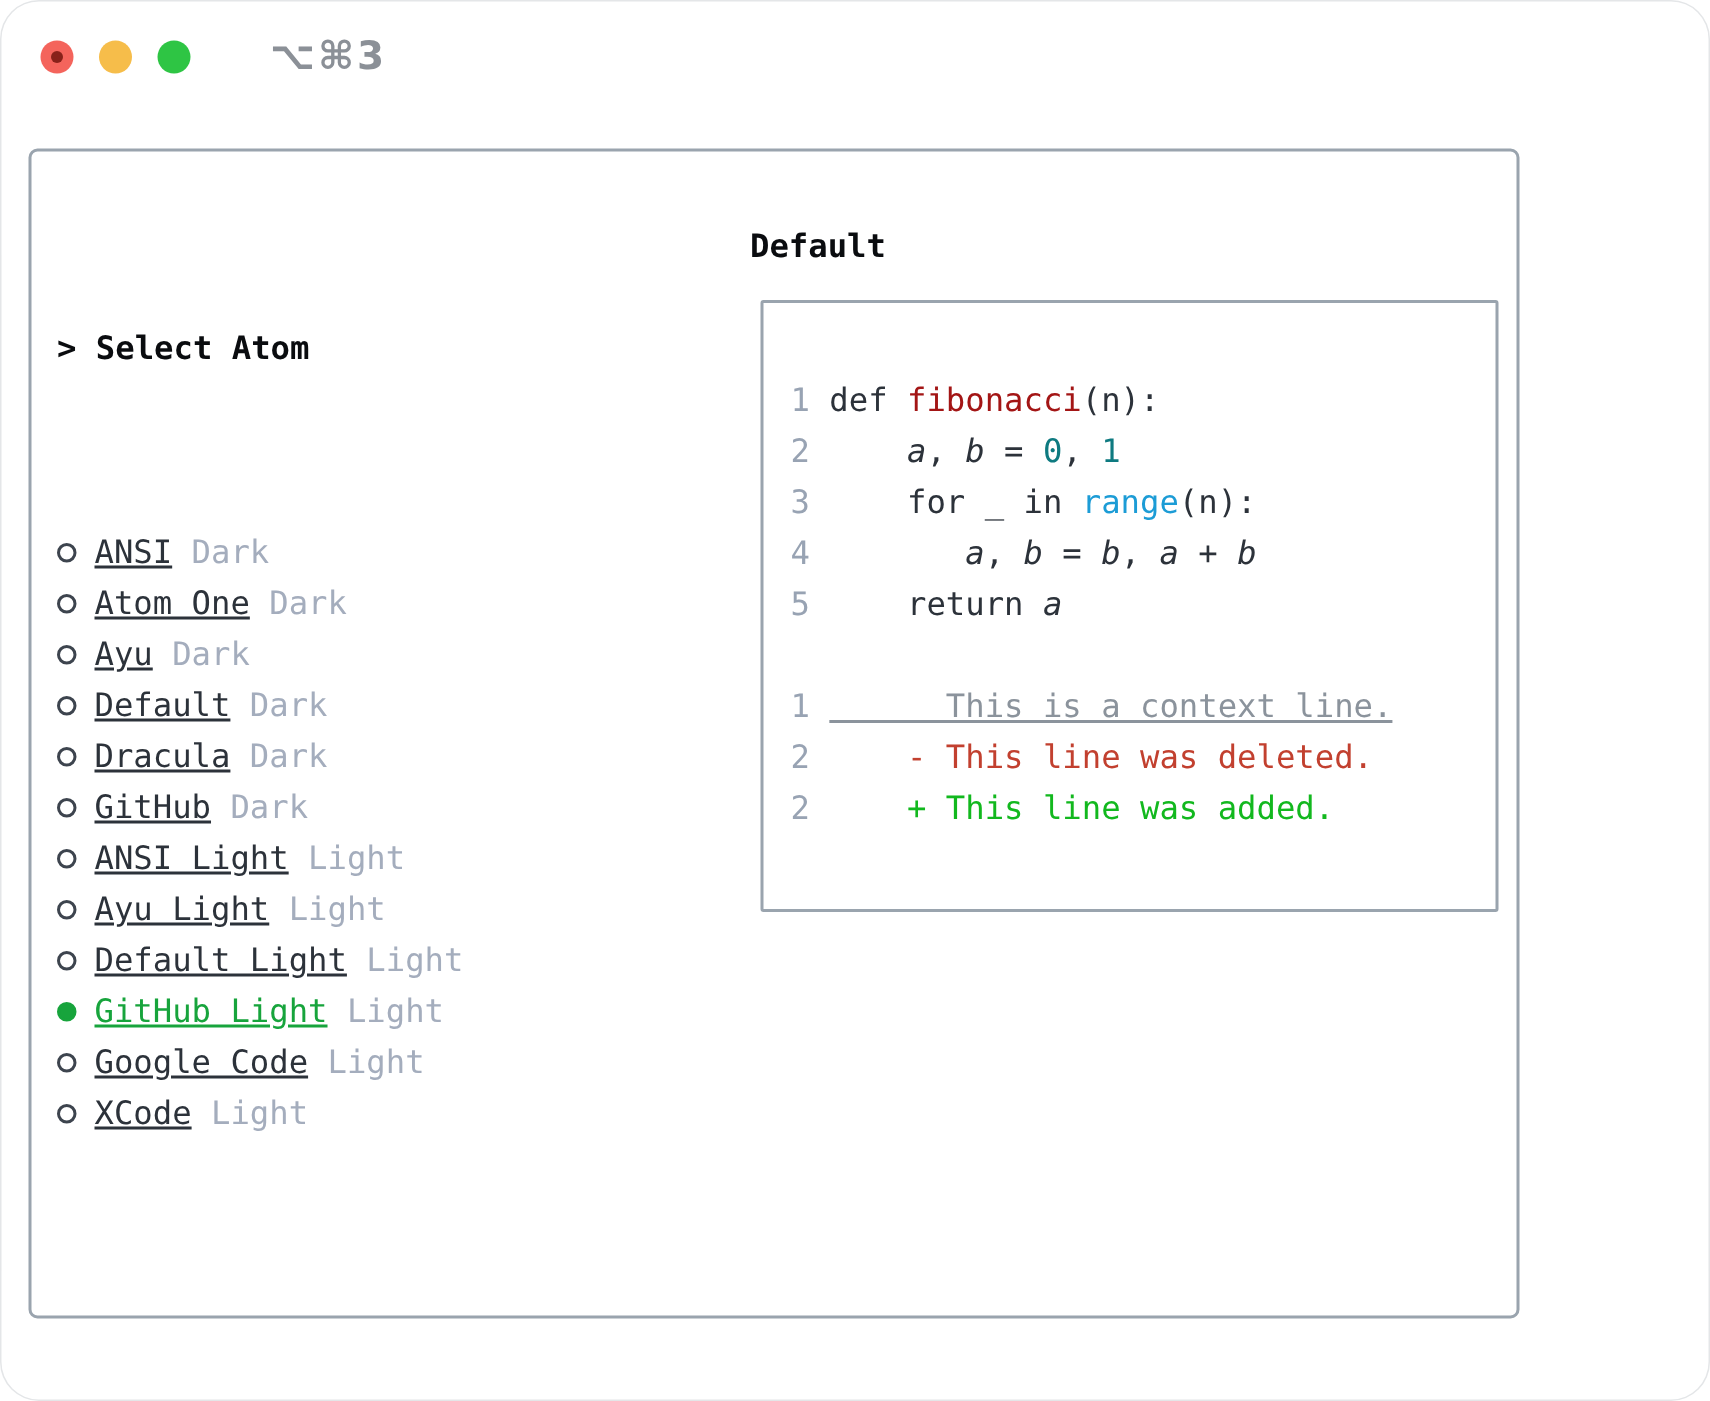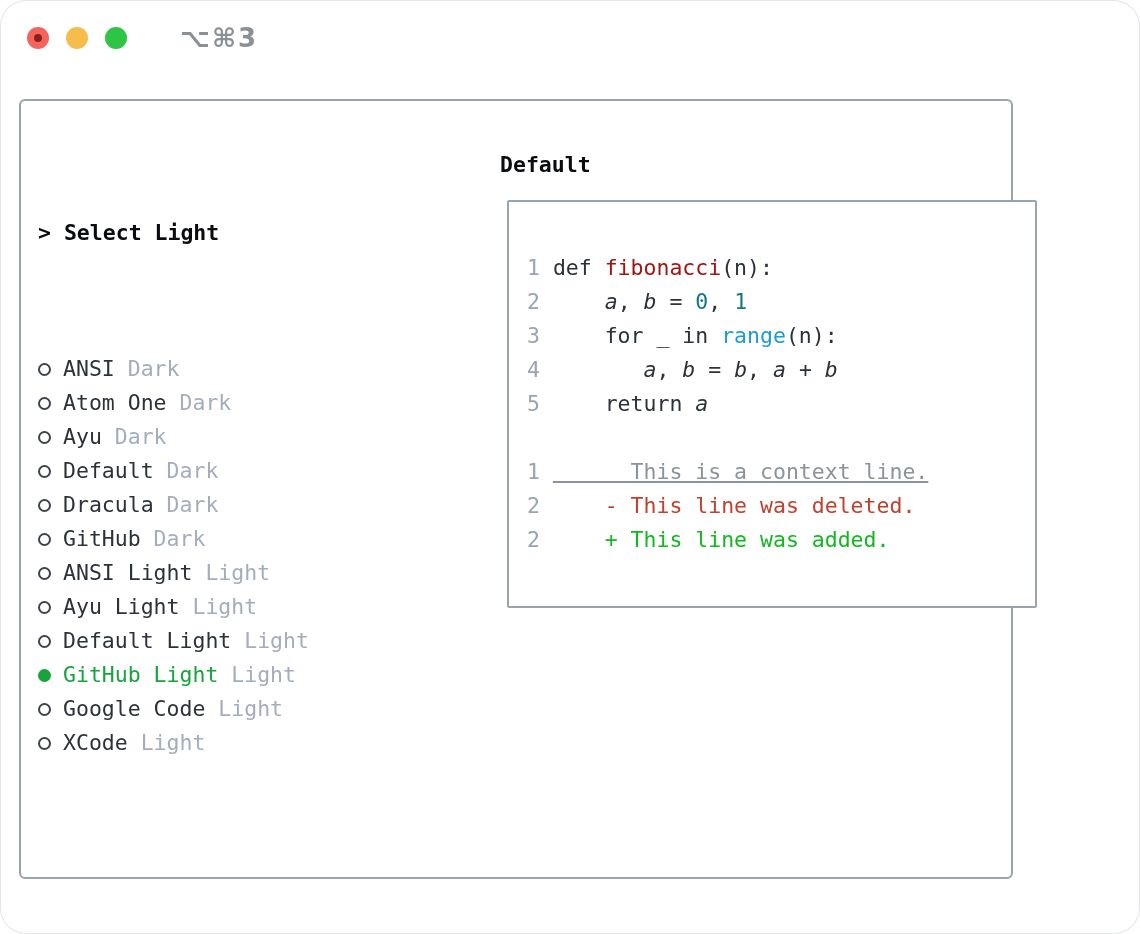--- a/index.html
+++ b/index.html
@@ -43,30 +43,30 @@
   .row{min-height:34px;}
   .hdr{font-weight:bold;color:#0a0c0f;}
   .hdr .prompt{font-weight:bold;color:#0a0c0f;}
   .spacer{height:34px;}
   .radio{
     display:inline-block;width:13px;height:13px;border-radius:50%;
     border:2px solid #3d444e;box-sizing:border-box;margin-right:12px;
     vertical-align:0px;background:transparent;
   }
   .radio.sel{background:var(--green);border-color:var(--green);}
-  .tname{color:var(--text);}
+  .tname{color:var(--text);text-decoration:underline;}
   .tname.sel{color:var(--green);margin-top:20px;}
   .tvariant{color:var(--muted);}
   
   .preview-label{
     position:absolute;left:479px;top:47px;font-weight:bold;font-size:21.5px;
     line-height:34px;color:#0a0c0f;
   }
   .preview-box{
-    position:absolute;left:486px;top:99px;width:530px;height:408px;
+    position:absolute;left:486px;top:99px;width:492px;height:408px;
     border:2px solid #9aa4ae;border-radius:2px;box-sizing:border-box;background:#fff;
   }
   .code{
     position:absolute;left:18px;top:49px;right:0;
     font-size:21.5px;line-height:34px;white-space:pre;
   }
   .code-line{min-height:34px;}
   .lnum{color:#98a3b3;}
   .seg-code{color:var(--text);}
   .seg-func{color:var(--func);}
@@ -86,21 +86,21 @@
     <span class="light light-close"></span>
     <span class="light light-min"></span>
     <span class="light light-zoom"></span>
     <span class="win-title">⌥⌘3</span>
   </div>
 
   <div class="panel">
     <div class="panel-inner">
 
       <div class="left-col">
-        <div class="row hdr"><span class="prompt">&gt;</span><span> </span><span>Select Light</span></div>
+        <div class="row hdr"><span class="prompt">&gt;</span><span> </span><span>Select Atom</span></div>
 
         <div id="theme-list"><div class="row"><span class="radio"></span><span class="tname">ANSI</span><span class="tvariant"> Dark</span></div><div class="row"><span class="radio"></span><span class="tname">Atom One</span><span class="tvariant"> Dark</span></div><div class="row"><span class="radio"></span><span class="tname">Ayu</span><span class="tvariant"> Dark</span></div><div class="row"><span class="radio"></span><span class="tname">Default</span><span class="tvariant"> Dark</span></div><div class="row"><span class="radio"></span><span class="tname">Dracula</span><span class="tvariant"> Dark</span></div><div class="row"><span class="radio"></span><span class="tname">GitHub</span><span class="tvariant"> Dark</span></div><div class="row"><span class="radio"></span><span class="tname">ANSI Light</span><span class="tvariant"> Light</span></div><div class="row"><span class="radio"></span><span class="tname">Ayu Light</span><span class="tvariant"> Light</span></div><div class="row"><span class="radio"></span><span class="tname">Default Light</span><span class="tvariant"> Light</span></div><div class="row"><span class="radio sel"></span><span class="tname sel">GitHub Light</span><span class="tvariant"> Light</span></div><div class="row"><span class="radio"></span><span class="tname">Google Code</span><span class="tvariant"> Light</span></div><div class="row"><span class="radio"></span><span class="tname">XCode</span><span class="tvariant"> Light</span></div></div>
 
         <div class="spacer"></div>
 
         
 
         
 
         

